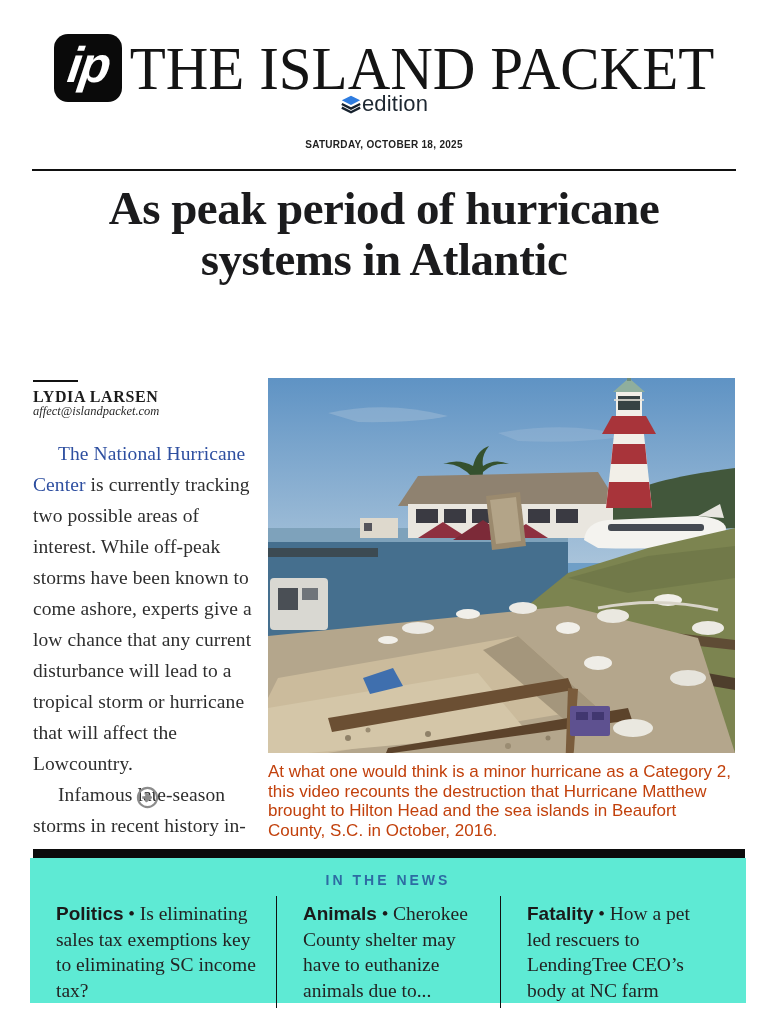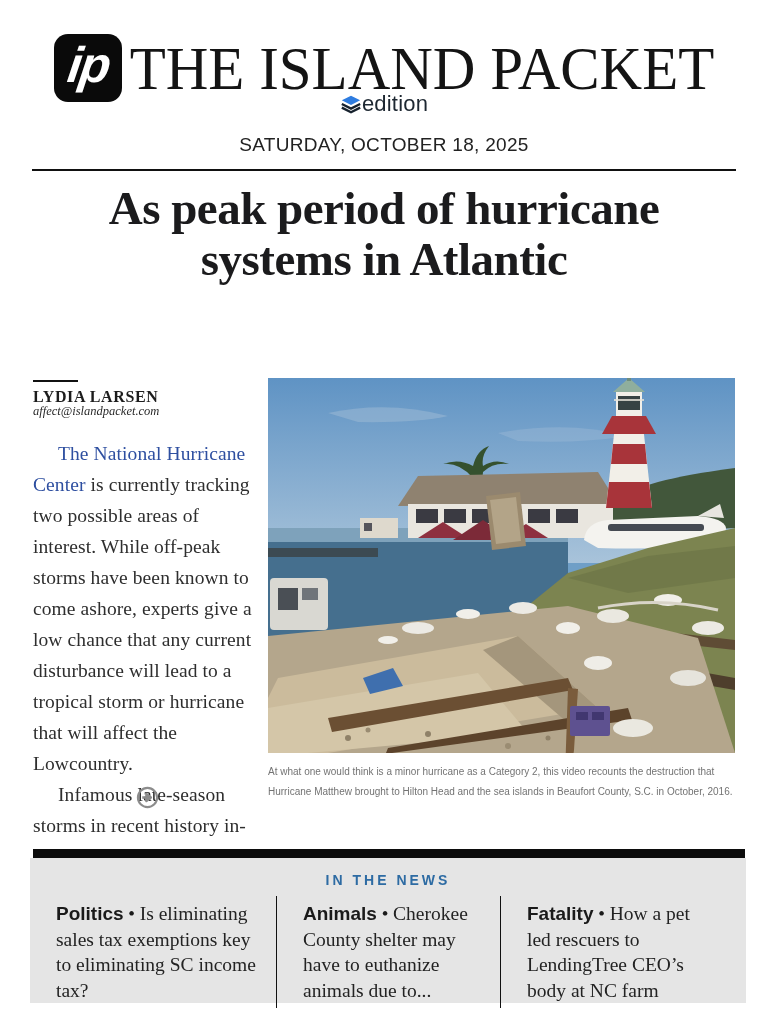--- a/index.html
+++ b/index.html
@@ -20,21 +20,21 @@
   }
   .masthead-title {
     font-family:"Liberation Serif", serif; font-size:59px; font-weight:400;
     color:#141414; letter-spacing:0px; white-space:nowrap; line-height:1;
     transform:scaleY(1.04);
   }
   .edition-row { position:absolute; top:91px; left:0; width:768px; display:flex; justify-content:center; align-items:center; }
   .edition-label { font-family:"Liberation Sans", sans-serif; font-size:22px; color:#1d2731; letter-spacing:0.2px; }
   .date-row { position:absolute; top:134px; left:0; width:768px; text-align:center; }
   .date-row span {
-    font-family:"Liberation Sans", sans-serif; font-weight:400; font-size:19px;
+    font-family:"Liberation Sans", sans-serif; font-weight:700; font-size:10px;
     color:#222; letter-spacing:0.3px;margin-top:28px;
   }
   .top-rule { position:absolute; top:169px; left:32px; width:704px; height:2px; background:#111; }
   
   .headline {
     position:absolute; top:183px; left:34px; width:700px; text-align:center;
     font-family:"Liberation Serif", serif; font-weight:700; font-size:47px;
     line-height:51px; color:#1b1b1d; letter-spacing:-0.5px;
   }
   
@@ -47,25 +47,25 @@
     font-size:19.5px; line-height:31px; color:#2e2e2e; text-indent:25px;
     letter-spacing:0.1px;
   }
   .article-body .link { color:#2e4fa0; }
   .continue-wrap { position:absolute; top:786px; left:33px; width:229px; display:flex; justify-content:center; }
   
   .photo { position:absolute; top:378px; left:268px; width:467px; height:375px; overflow:hidden; background:#6f9fc7; }
   .photo svg { display:block; }
   .caption {
     position:absolute; top:762px; left:268px; width:470px;
-    font-family:"Liberation Sans", sans-serif; font-size:10px; line-height:19.5px; color:#737373;
+    font-family:"Liberation Sans", sans-serif; font-size:17px; line-height:19.5px; color:#c2410c;
   }
   
   .black-bar { position:absolute; top:849px; left:33px; width:712px; height:9px; background:#0c0c0c; }
-  .news-box  { position:absolute; top:858px; left:30px; width:716px; height:145px; background:#e5e5e5; }
+  .news-box  { position:absolute; top:858px; left:30px; width:716px; height:145px; background:#5eead4; }
   .news-header {
     position:absolute; top:14px; left:0; width:100%; text-align:center;
     font-family:"Liberation Sans", sans-serif; font-weight:700; font-size:14px;
     letter-spacing:3px; color:#2d6ba3;
   }
   .news-columns {
     position:absolute; top:38px; left:22px; width:672px;
     display:grid; grid-template-columns:1fr 1fr 1fr;
   }
   .news-col { padding:6px 18px 4px 4px; }

